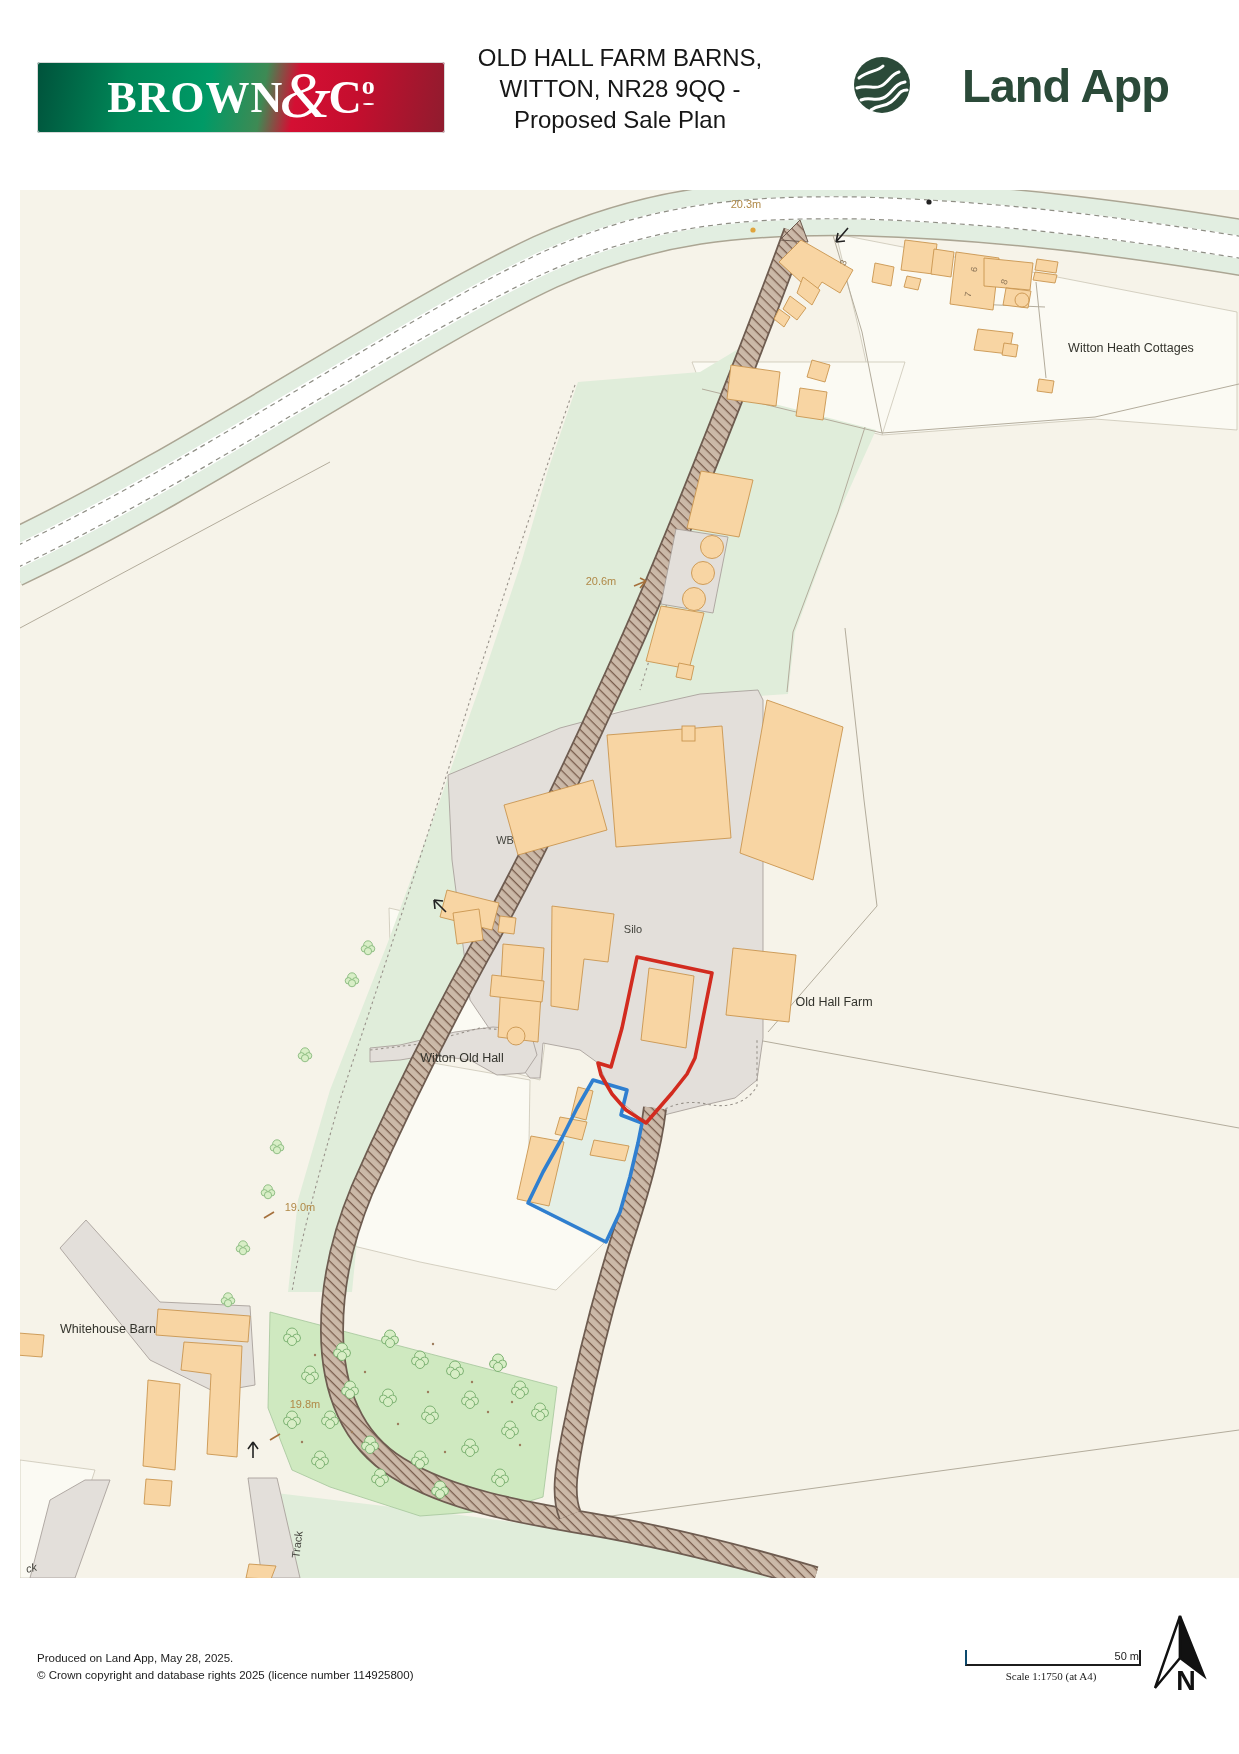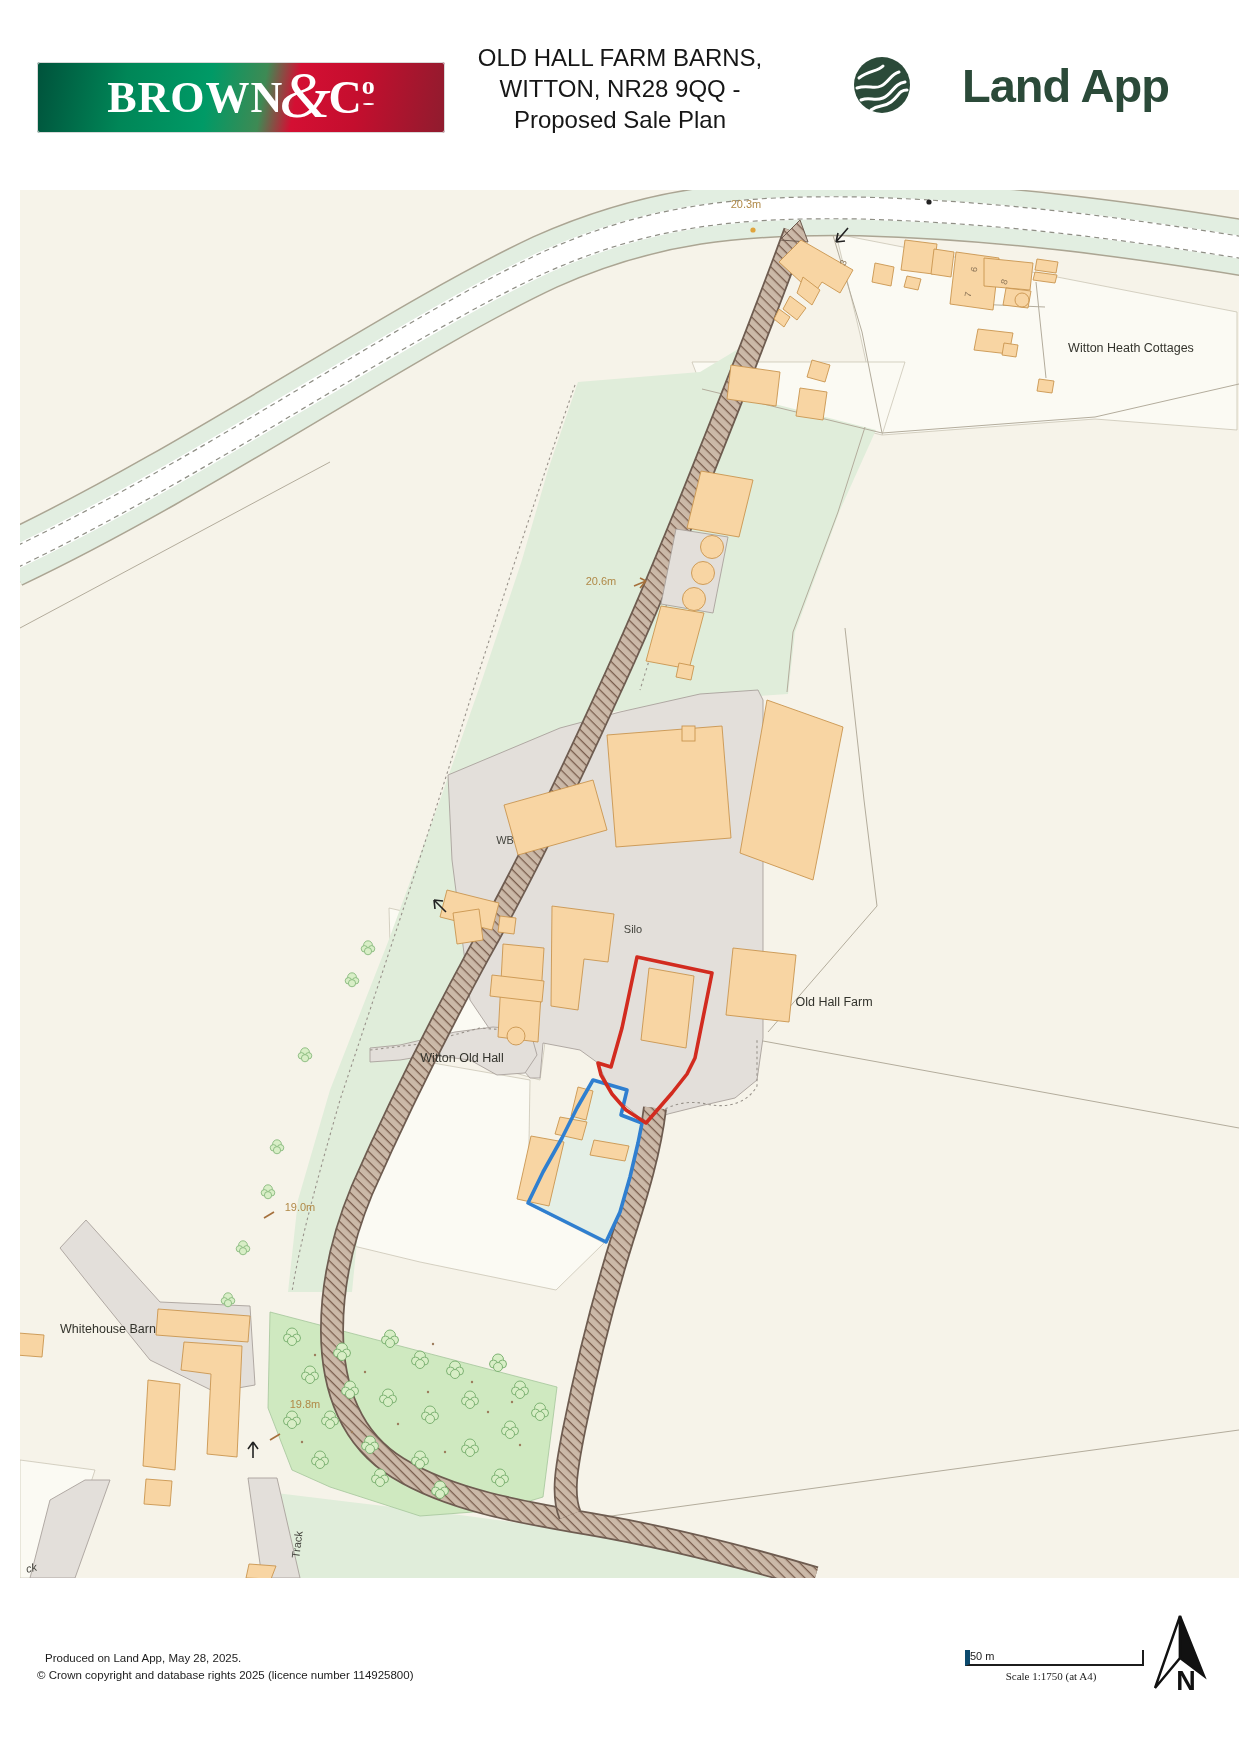--- a/index.html
+++ b/index.html
@@ -13,21 +13,21 @@
   #brown-logo .b-main{font-size:44px;letter-spacing:1px;font-weight:600;}
   #brown-logo .b-amp{font-size:66px;font-style:italic;margin:0 -2px 6px -4px;font-weight:400;}
   #brown-logo .b-c{font-size:46px;font-weight:600;}
   #brown-logo .b-o{display:inline-block;font-size:26px;font-weight:600;transform:translateY(-12px);border-bottom:2px wavy;position:relative;}
   #brown-logo .b-o:after{content:"";position:absolute;left:1px;right:1px;bottom:-4px;border-bottom:2px solid #fff;border-radius:50%;}
   #map-title{left:440px;top:42px;width:360px;text-align:center;font-size:24px;line-height:31px;color:#161616;font-weight:400;}
   #landapp-logo{left:853px;top:56px;display:flex;align-items:center;gap:10px;}
   #landapp-logo .la-text{font-size:47px;font-weight:700;color:#2b4a39;letter-spacing:-1px;margin-left:41px;}
   
   .foot-text{left:37px;color:#1c1c1c;font-size:11.5px;}
-  #scalebar{left:965px;top:1650px;width:172px;height:14px;border-left:5px solid #0c4a6e;border-right:2px solid #1c1c1c;border-bottom:2px solid #1c1c1c;text-align:left;font-size:11px;color:#1c1c1c;line-height:12px;}
+  #scalebar{left:965px;top:1650px;width:172px;height:14px;border-left:2px solid #0c4a6e;border-right:2px solid #1c1c1c;border-bottom:2px solid #1c1c1c;text-align:right;font-size:11px;color:#1c1c1c;line-height:12px;}
   #scaletext{left:965px;top:1670px;width:172px;text-align:center;font-size:11px;color:#1c1c1c;font-family:Liberation Serif, serif;}
   #north{left:1142px;top:1614px;width:72px;text-align:center;}
   
   #map{left:0;top:0;}
   text{font-family:"Liberation Sans",sans-serif;}
   .lbl{fill:#33332c;font-size:12.5px;}
   .sm{fill:#45453e;font-size:11px;}
   .elev{fill:#b08947;font-size:11px;}
   .num{fill:#8a7356;font-size:9px;}
   .fline{stroke:#b3ac9c;stroke-width:1;fill:none;}
@@ -269,21 +269,21 @@
     <text class="lbl" x="108" y="1333" text-anchor="middle">Whitehouse Barn</text>
     <text class="sm" x="301" y="1545" text-anchor="middle" transform="rotate(-83 301 1545)">Track</text>
     <text class="sm" x="27" y="1573" font-style="italic" transform="rotate(-14 27 1573)">ck</text>
     <text class="num" x="846" y="264" text-anchor="middle" transform="rotate(-65 846 264)">3</text>
     <text class="num" x="977" y="270" text-anchor="middle" transform="rotate(-78 977 270)">6</text>
     <text class="num" x="971" y="295" text-anchor="middle" transform="rotate(-78 971 295)">7</text>
     <text class="num" x="1007" y="283" text-anchor="middle" transform="rotate(-70 1007 283)">8</text>
   </g>
 </svg>
 
-<div class="abs foot-text" style="top:1652px;margin-left:8px;">Produced on Land App, May 28, 2025.</div>
+<div class="abs foot-text" style="top:1652px;">Produced on Land App, May 28, 2025.</div>
 <div class="abs foot-text" style="top:1669px;">© Crown copyright and database rights 2025 (licence number 114925800)</div>
 
 <div class="abs" id="scalebar">
   <span>50 m</span>
 </div>
 <div class="abs" id="scaletext">Scale 1:1750 (at A4)</div>
 
 <div class="abs" id="north">
   <svg width="72" height="80" viewBox="0 0 72 80">
     <polygon points="38,2 13,74 38,44" fill="#ffffff" stroke="#111" stroke-width="2.4"></polygon>

